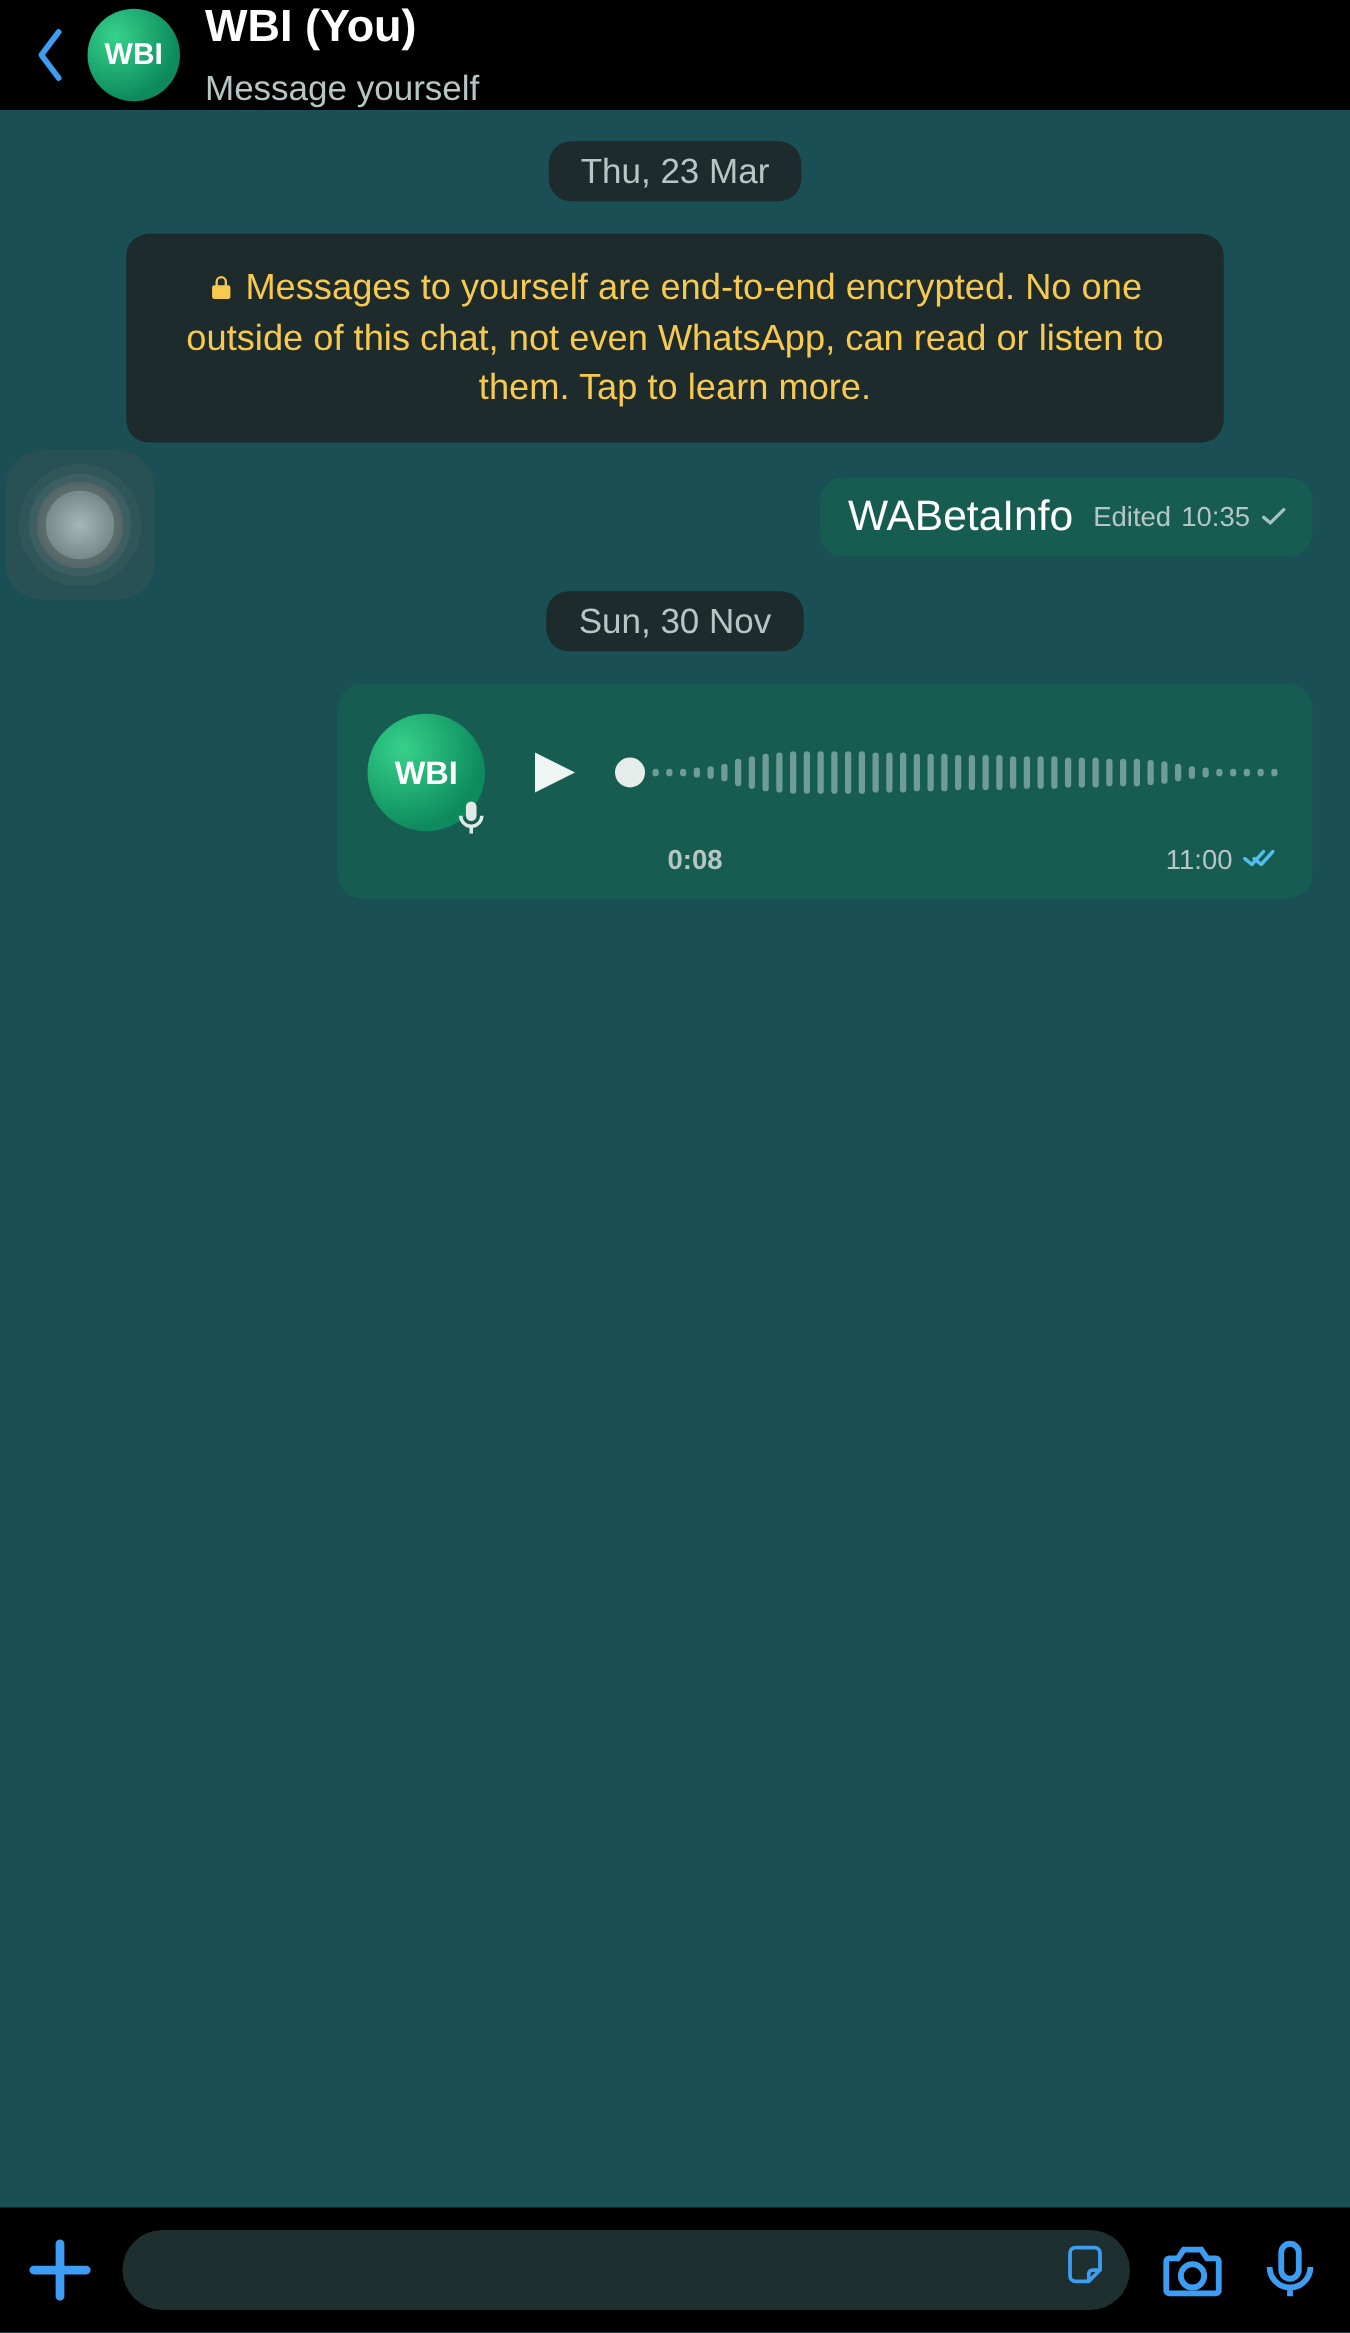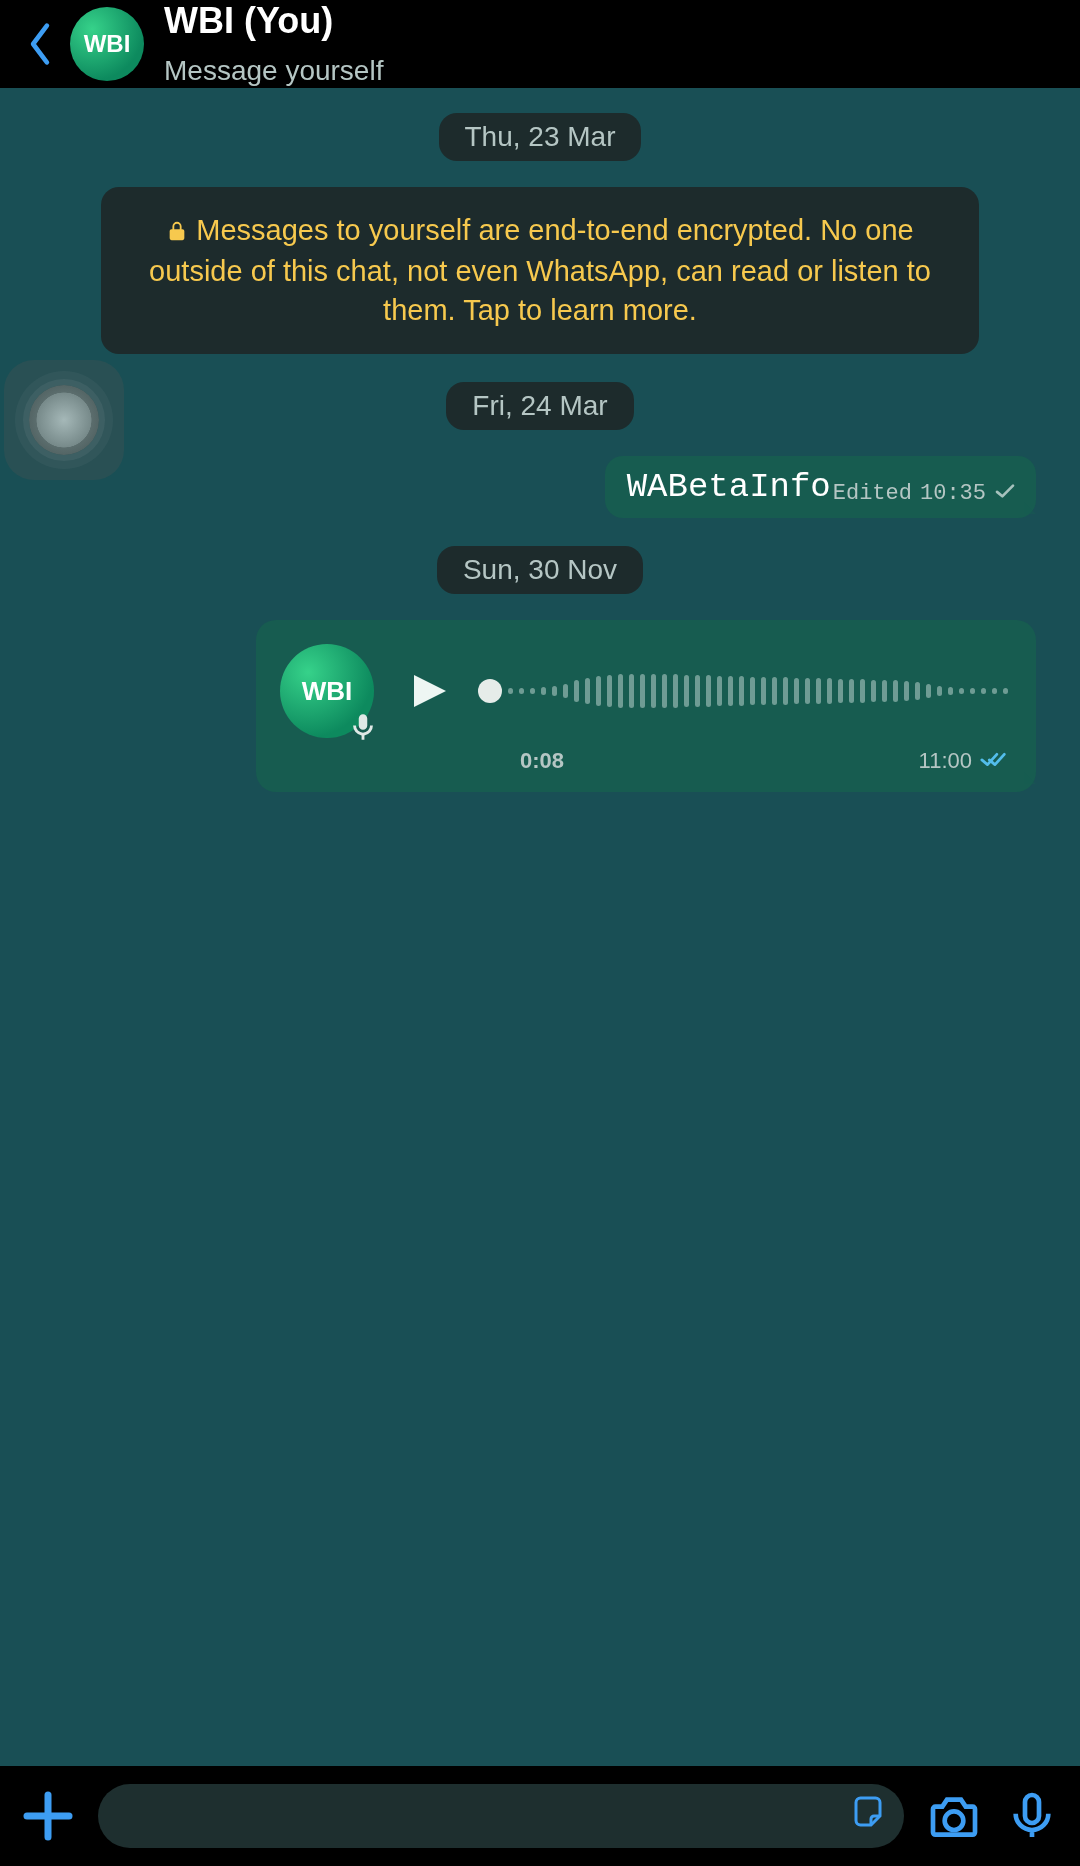--- a/index.html
+++ b/index.html
@@ -43,21 +43,21 @@
     color:#fff;font-weight:700;font-size:24px;
     margin-right:20px;
   }
   .titles{display:flex;flex-direction:column;justify-content:flex-start;}
   .title-main{color:var(--light);font-size:36px;font-weight:600;line-height:1.1;}
   .title-sub{color:var(--grey-text);font-size:28px;margin-top:14px;}
   
   .chat{
     position:absolute;top:88px;left:0;right:0;bottom:100px;
     background:var(--bg-chat);
-    padding:25px 44px 0;
+    padding:25px 30px 0;
     box-sizing:border-box;
   }
   .chip{
     background:var(--chip);color:var(--grey-text);
     font-size:28px;padding:8px 26px;border-radius:18px;
     display:block;width:max-content;margin:0 auto 26px;
   }
   .sys-box{
     background:var(--bubble-system);
     border-radius:18px;
@@ -65,21 +65,21 @@
     margin:0 auto 28px;
     max-width:810px;
     text-align:center;
     color:var(--yellow);font-size:29px;line-height:1.35;
   }
   .sys-box .lock{margin-right:8px;display:inline-block;vertical-align:-2px;}
   .row-out{display:flex;justify-content:flex-end;margin-bottom:28px;}
   .bubble{
     background:var(--bubble-out);border-radius:18px;
     padding:12px 20px 12px 22px;position:relative;
-    display:flex;align-items:flex-end;gap:2px;font-family:Liberation Mono, monospace;
+    display:flex;align-items:center;gap:16px;
   }
   .bubble::after{
     content:"";position:absolute;right:-12px;bottom:0;
     width:0;height:0;border:12px solid transparent;
     border-left-color:var(--bubble-out);border-bottom:0;
     transform:translateY(-4px);
     opacity:.4;
   }
   .msg-text{color:var(--light);font-size:34px;}
   .meta{color:var(--grey-text);font-size:22px;display:flex;align-items:center;gap:8px;}
@@ -177,21 +177,20 @@
   <div class="chip">Thu, 23 Mar</div>
 
   <div class="sys-box">
     <span class="lock">
       <svg width="22" height="22" viewBox="0 0 24 24" fill="#f7c94e">
           <path d="M12 2a5 5 0 00-5 5v3H6a2 2 0 00-2 2v8a2 2 0 002 2h12a2 2 0 002-2v-8a2 2 0 00-2-2h-1V7a5 5 0 00-5-5zm-3 5a3 3 0 016 0v3H9V7z"></path>
         </svg>
     </span><span>Messages to yourself are end-to-end encrypted. No one outside of this chat, not even WhatsApp, can read or listen to them. Tap to learn more.</span>
   </div>
 
-  <div class="chip">Fri, 24 Mar</div>
 
   <div class="row-out">
     <div class="bubble">
       <span class="msg-text">WABetaInfo</span>
       <span class="meta">
         <span>Edited</span>
         <span>10:35</span>
         <span class="tick1">
           <svg viewBox="0 0 24 18" fill="none" stroke="#a7c2bd" stroke-width="3" stroke-linecap="round" stroke-linejoin="round">
               <polyline points="3,10 9,15 21,3"></polyline>

